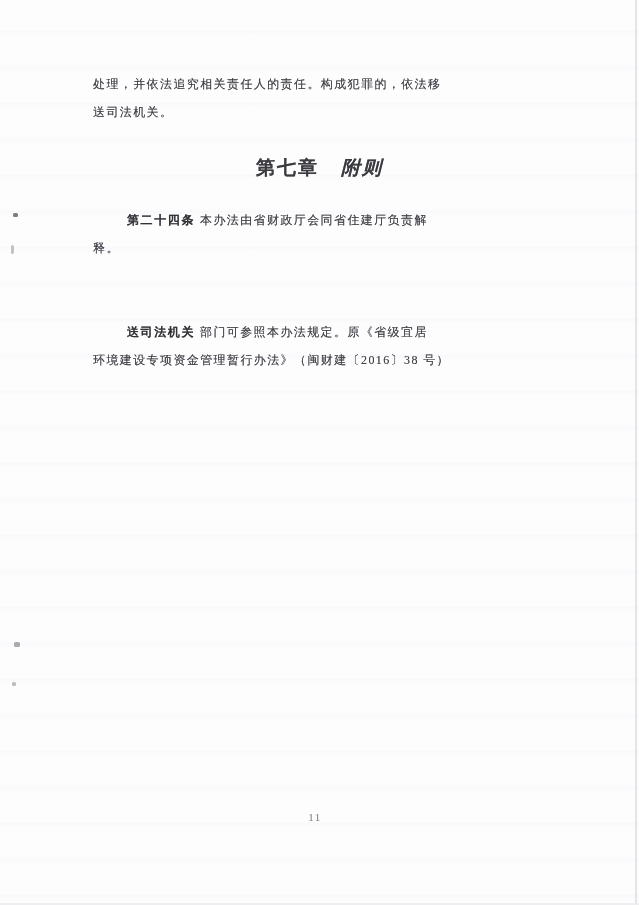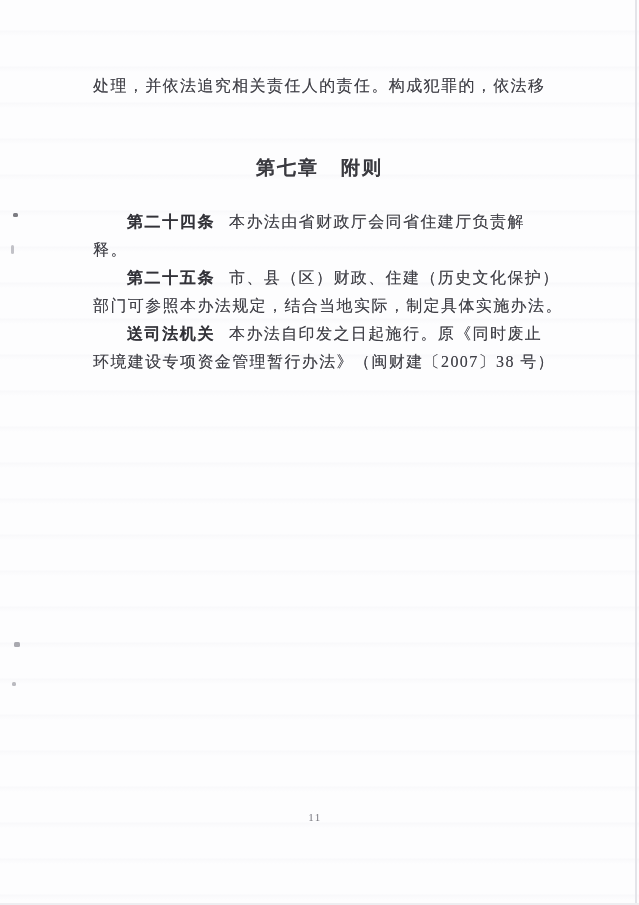--- a/index.html
+++ b/index.html
@@ -26,45 +26,45 @@
   }
   .edge-bottom {
     position: absolute; bottom: 0; left: 0;
     width: 100%; height: 2px;
     background: #eeeef1;
   }
   .line {
     position: absolute;
     left: 93px;
     width: 470px;
-    font-size: 16px;
+    font-size: 12px;
     letter-spacing: 1.4px;
     white-space: nowrap;
     color: #404047;
     text-shadow: 0 0 0.4px rgba(64,64,71,0.55);
   }
   .article-first { padding-left: 34px; }
   .article-num {
     font-weight: 700;
     color: #323238;
-    margin-right: 14px;
+    margin-right: 5px;
     letter-spacing: 1.6px;
   }
   .chapter-heading {
     position: absolute;
     top: 155px; left: 0;
     width: 639px;
     text-align: center;
     font-size: 19px;
     font-weight: 700;
     color: #3a3a40;
     letter-spacing: 2px;
     text-shadow: 0 0 0.4px rgba(58,58,64,0.6);
   }
-  .chapter-title { margin-left: 22px; }
+  .chapter-title { margin-left: 22px; font-style: italic; }
   .page-number {
     position: absolute;
     top: 811px; left: 0;
     width: 630px;
     text-align: center;
     font-size: 11px;
     color: #7b7b82;
     letter-spacing: 1.5px;
     font-family: "Liberation Serif", "DejaVu Serif", serif;
   }
@@ -73,39 +73,36 @@
   .speck-2 { left: 11px; top: 245px; width: 3px; height: 9px; background: #9b9ba3; opacity: .6; }
   .speck-3 { left: 14px; top: 642px; width: 6px; height: 5px; background: #86868e; opacity: .7; }
   .speck-4 { left: 12px; top: 682px; width: 4px; height: 4px; background: #96969e; opacity: .65; }
 </style>
 </head>
 <body>
 
 <div class="page">
 
   <div class="line" style="top:76px">处理，并依法追究相关责任人的责任。构成犯罪的，依法移</div>
+  <div class="line" style="top:104px">送司法机关。</div>
 
   <div class="chapter-heading">
     <span>第七章</span><span class="chapter-title">附则</span>
   </div>
 
   <div class="line article-first" style="top:212px">
     <span class="article-num">第二十四条</span><span>本办法由省财政厅会同省住建厅负责解</span>
   </div>
   <div class="line" style="top:240px">释。</div>
 
-  <div class="line article-first" style="top:268px">
-    <span class="article-num">第二十五条</span><span>市、县（区）财政、住建（历史文化保护）</span>
-  </div>
-  <div class="line" style="top:296px">部门可参照本办法规定，结合当地实际，制定具体实施办法。</div>
 
   <div class="line article-first" style="top:324px">
-    <span class="article-num">送司法机关</span><span>本办法自印发之日起施行。原《同时废止</span>
+    <span class="article-num">送司法机关</span><span>部门可参照本办法规定。原《省级宜居</span>
   </div>
-  <div class="line" style="top:352px">环境建设专项资金管理暂行办法》（闽财建〔2007〕38 号）</div>
+  <div class="line" style="top:352px">环境建设专项资金管理暂行办法》（闽财建〔2016〕38 号）</div>
 
   <div class="page-number">11</div>
 
   <div class="speck speck-1"></div>
   <div class="speck speck-2"></div>
   <div class="speck speck-3"></div>
   <div class="speck speck-4"></div>
 
   <div class="edge-right"></div>
   <div class="edge-bottom"></div>

